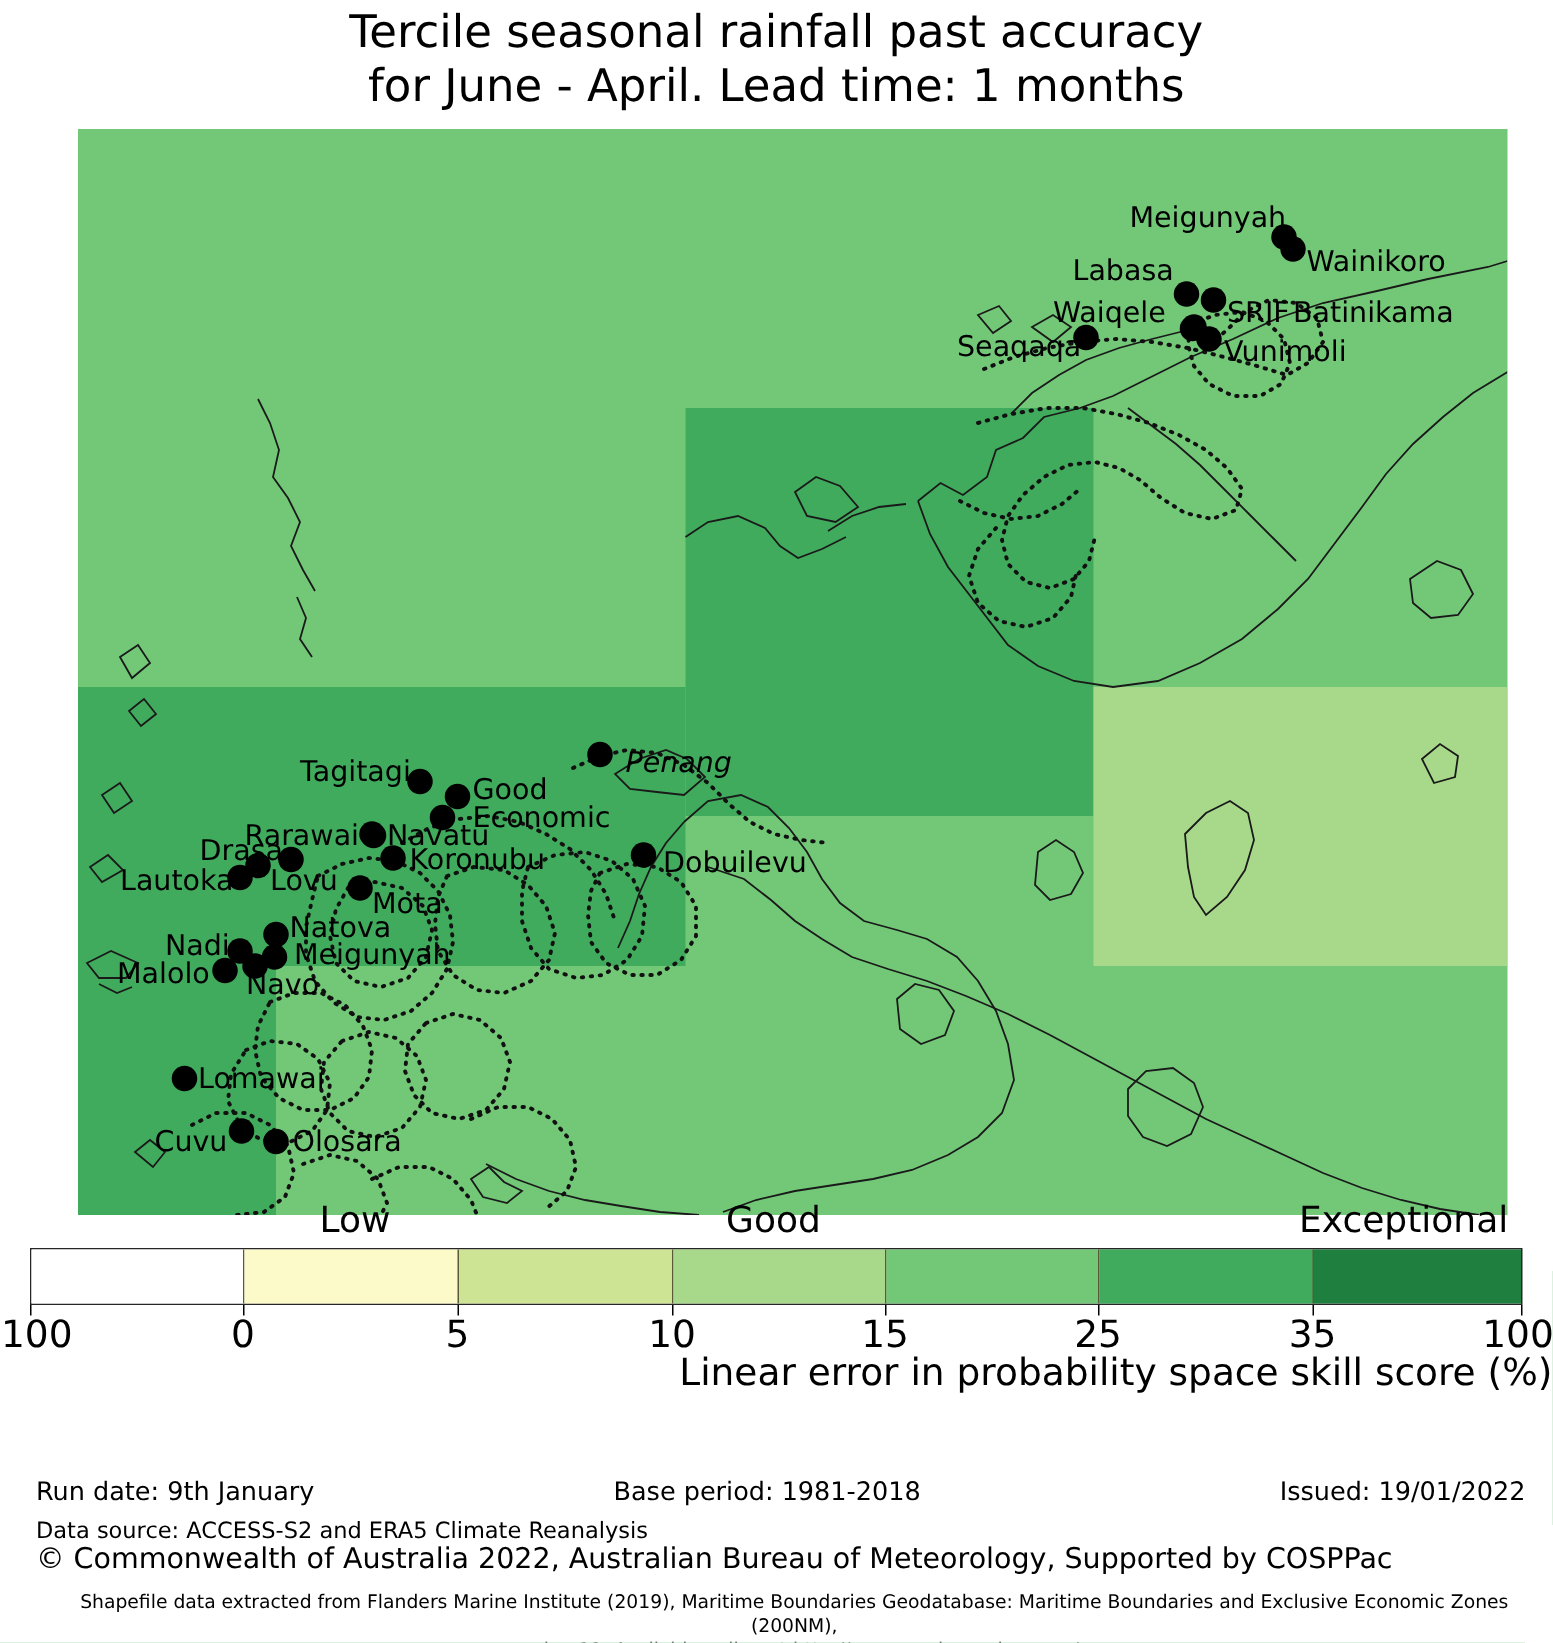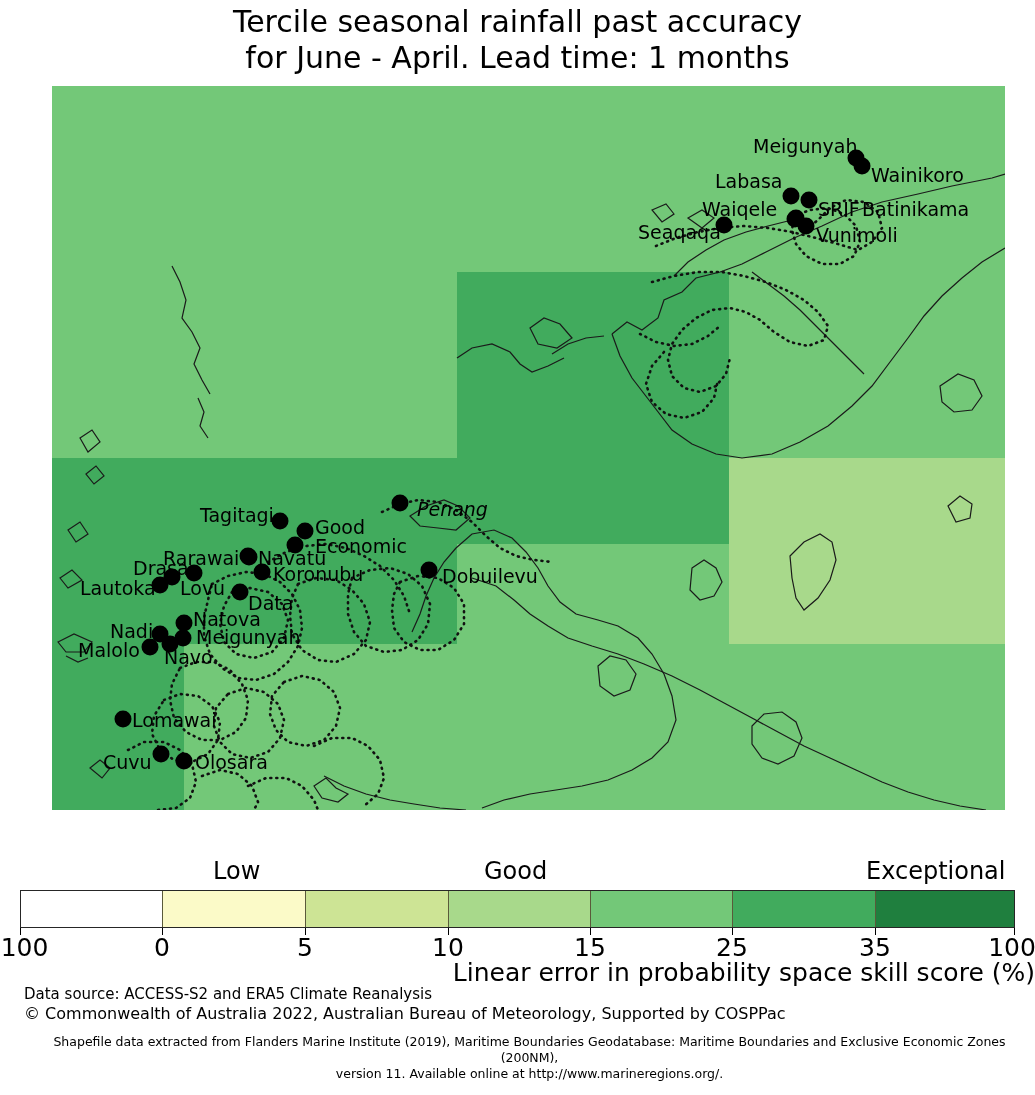--- a/index.html
+++ b/index.html
@@ -10,21 +10,21 @@
   #title .l2{display:block;}
 
   
   #map-panel{position:absolute;left:52px;top:86px;width:953px;height:724px;overflow:hidden;background:#73c878;}
   .gridcell{position:absolute;}
   #coast-svg{position:absolute;left:0;top:0;width:953px;height:724px;pointer-events:none;}
   .station{position:absolute;width:17px;height:17px;border-radius:50%;background:#000;transform:translate(-50%,-50%);}
   .stlabel{position:absolute;font-size:19px;line-height:19px;color:#000;white-space:nowrap;transform:translate(0,-50%);}
 
   
-  #cbar-wrap{position:absolute;left:0;top:858px;width:949px;height:125px;}
+  #cbar-wrap{position:absolute;left:0;top:800px;width:949px;height:125px;}
   #cbar-cat{position:absolute;left:0;top:0;width:1035px;height:30px;}
   #cbar-cat span{position:absolute;font-size:24px;line-height:26px;white-space:nowrap;}
   #cbar{position:absolute;left:20px;top:32px;width:995px;height:38px;border:1.3px solid #262626;box-sizing:border-box;display:flex;}
   #cbar .seg{height:100%;border-right:1px solid #5a5a3a;box-sizing:border-box;}
   #cbar .seg:last-child{border-right:none;}
   #cbar-ticks{position:absolute;left:0;top:70px;width:1035px;height:30px;}
   #cbar-ticks .tk{position:absolute;top:0;width:1px;height:7px;background:#000;}
   #cbar-ticks .tl{position:absolute;top:6px;font-size:25px;line-height:27px;transform:translateX(-50%);white-space:nowrap;}
   #cbar-xlabel{position:absolute;left:0;top:101px;width:1035px;text-align:right;font-size:25px;line-height:28px;}
 
@@ -145,21 +145,21 @@
     <div class="stlabel" style="left: 206px; top: 472px;">Navatu</div>
     <div class="station" style="left: 142px; top: 487px;"></div>
     <div class="stlabel" style="left: 81px; top: 482px;">Drasa</div>
     <div class="station" style="left: 210px; top: 486px;"></div>
     <div class="stlabel" style="left: 221px; top: 488px;">Koronubu</div>
     <div class="station" style="left: 108px; top: 499px;"></div>
     <div class="stlabel" style="left: 28px; top: 502px;">Lautoka</div>
     <div class="station" style="left: 120px; top: 491px;"></div>
     <div class="stlabel" style="left: 128px; top: 502px;">Lovu</div>
     <div class="station" style="left: 188px; top: 506px;"></div>
-    <div class="stlabel" style="left: 196px; top: 517px;">Data</div>
+    <div class="stlabel" style="left: 196px; top: 517px;">Mota</div>
     <div class="station" style="left: 132px; top: 537px;"></div>
     <div class="stlabel" style="left: 141px; top: 533px;">Natova</div>
     <div class="station" style="left: 108px; top: 548px;"></div>
     <div class="stlabel" style="left: 58px; top: 545px;">Nadi</div>
     <div class="station" style="left: 131px; top: 552px;"></div>
     <div class="stlabel" style="left: 144px; top: 551px;">Meigunyah</div>
     <div class="station" style="left: 98px; top: 561px;"></div>
     <div class="stlabel" style="left: 26px; top: 564px;">Malolo</div>
     <div class="station" style="left: 118px; top: 558px;"></div>
     <div class="stlabel" style="left: 112px; top: 571px;">Navo</div>
@@ -207,17 +207,22 @@
     <div class="tl" style="left:590px;">15</div>
     <div class="tl" style="left:732px;">25</div>
     <div class="tl" style="left:875px;">35</div>
     <div class="tl" style="left:1012px;">100</div>
   </div>
 
   <div id="cbar-xlabel">Linear error in probability space skill score (%)</div>
 </div>
 
 <div id="footer">
+  <div class="frow1">
+    <span class="a">Run date: 9th January</span>
+    <span class="b">Base period: 1981-2018</span>
+    <span class="c">Issued: 19/01/2022</span>
+  </div>
   <div class="fline">Data source: ACCESS-S2 and ERA5 Climate Reanalysis</div>
-  <div class="fline" style="font-size:16px;">© Commonwealth of Australia 2022, Australian Bureau of Meteorology, Supported by COSPPac</div>
+  <div class="fline" style="font-size:19px;">© Commonwealth of Australia 2022, Australian Bureau of Meteorology, Supported by COSPPac</div>
   <div class="fline sm">Shapefile data extracted from Flanders Marine Institute (2019), Maritime Boundaries Geodatabase: Maritime Boundaries and Exclusive Economic Zones (200NM),</div>
   <div class="fline sm" style="margin-top:0;">version 11. Available online at http://www.marineregions.org/.</div>
 </div>
 
 </body></html>

